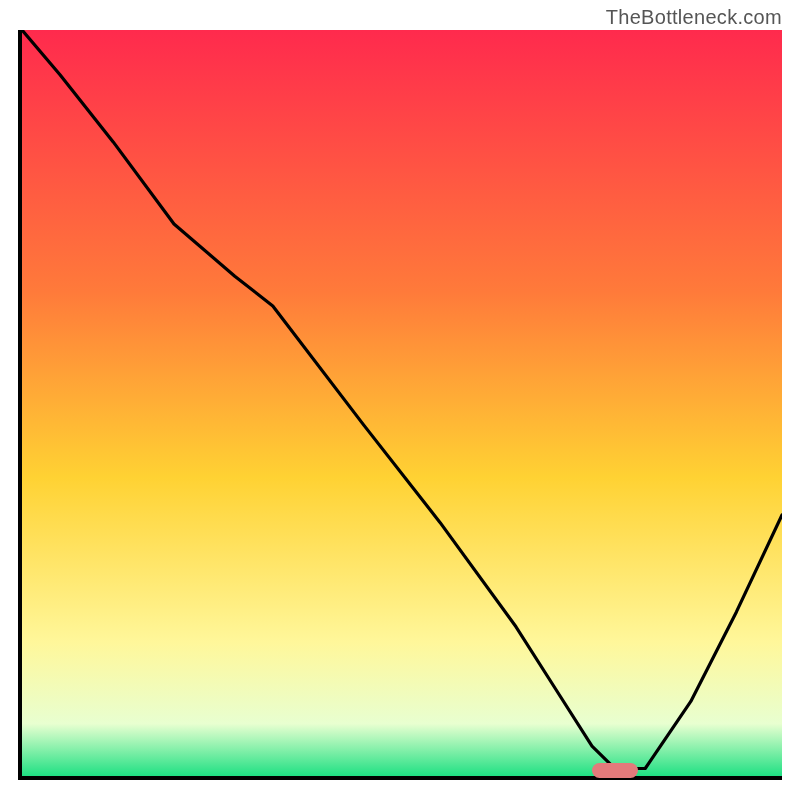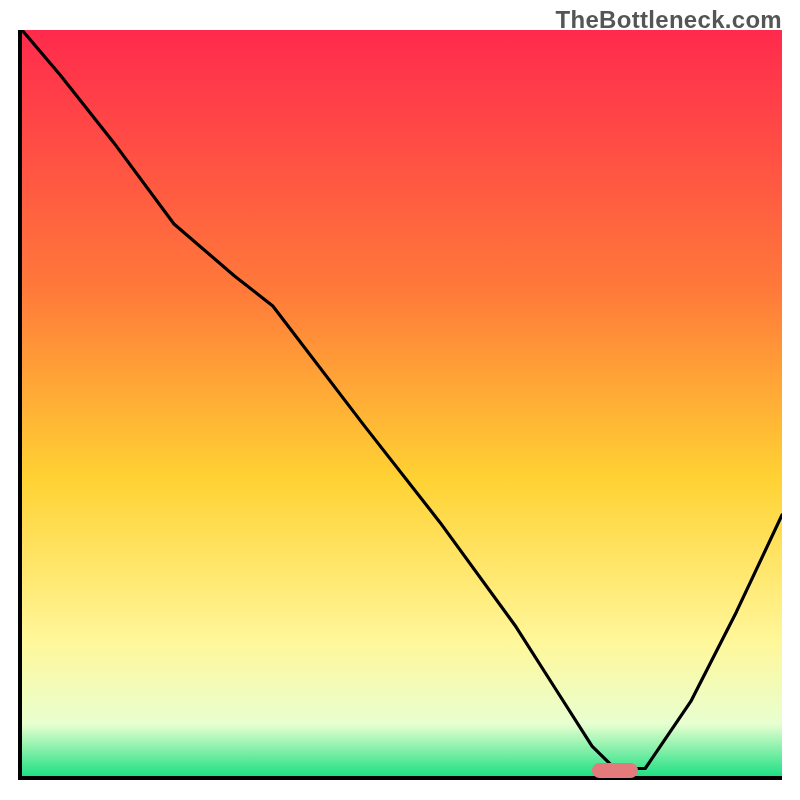--- a/index.html
+++ b/index.html
@@ -3,22 +3,22 @@
 <meta charset="utf-8">
 <style>
   * { margin: 0; padding: 0; box-sizing: border-box; }
   html, body { width: 800px; height: 800px; overflow: hidden; background: #fff; }
   .wrap { position: relative; width: 800px; height: 800px; }
   .watermark {
     position: absolute;
     top: 6px;
     right: 18px;
     font-family: Arial, Helvetica, sans-serif;
-    font-size: 24px;
-    font-weight: bold;
+    font-size: 20px;
+    font-weight: normal;
     color: #555;
     letter-spacing: 0.3px;
   }
   .plot {
     position: absolute;
     left: 18px;
     top: 30px;
     width: 764px;
     height: 750px;
     border-left: 4px solid #000;

